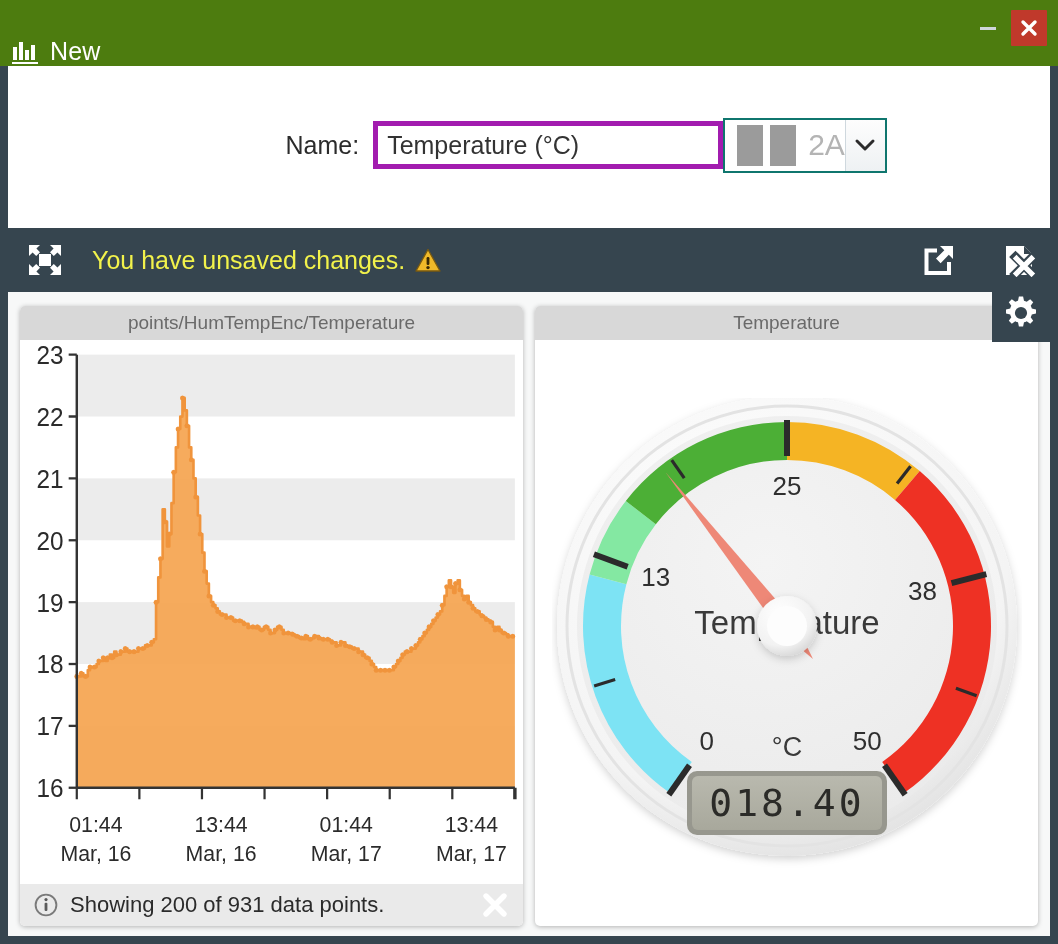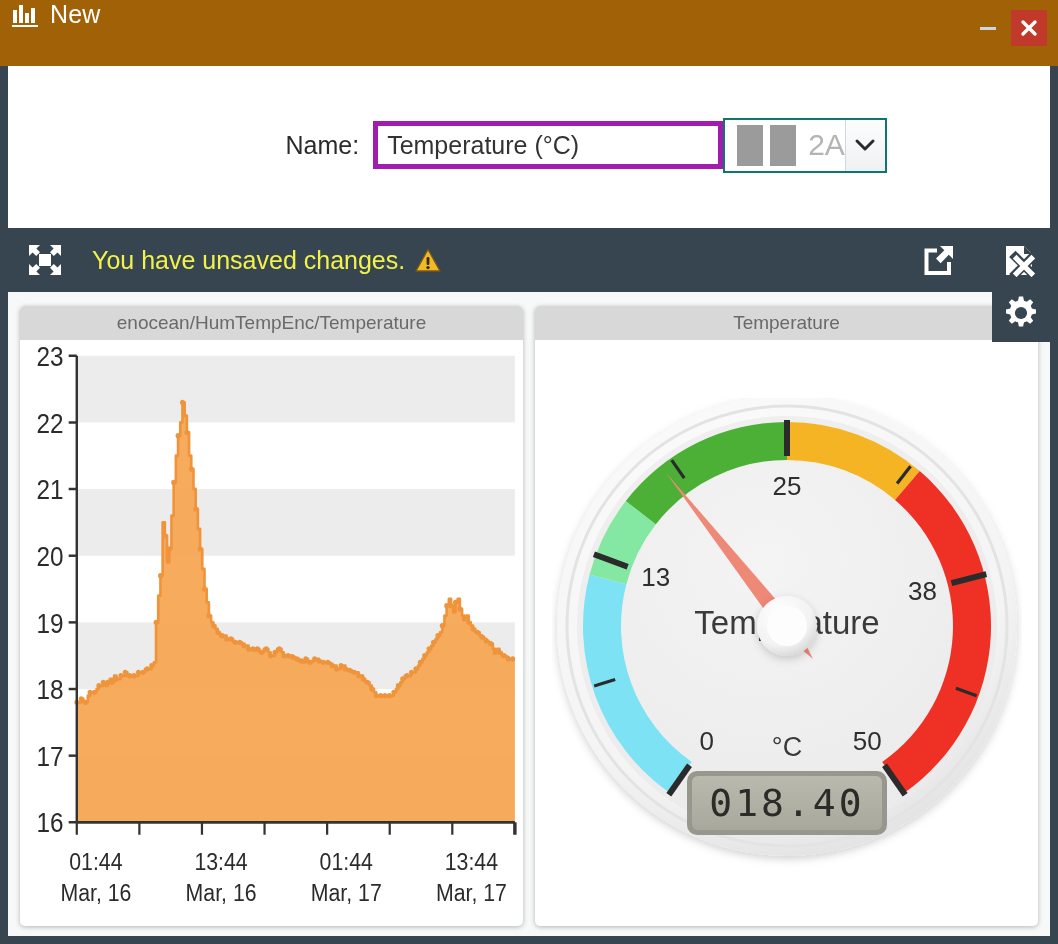--- a/index.html
+++ b/index.html
@@ -11,22 +11,22 @@
   }
   .window {
     position: absolute; inset: 0;
     background: #36454f;
     display: flex; flex-direction: column;
   }
 
   
   .titlebar {
     height: 66px; flex: 0 0 66px;
-    background: #a16207;
-    display: flex; align-items: flex-start;
+    background: #4d7c0f;
+    display: flex; align-items: flex-end;
     padding: 0 0 0 12px;
     position: relative;
   }
   .title-left { display: flex; align-items: center; gap: 10px; }
   .app-icon { width: 28px; height: 26px; display:block; }
   .title-text {
     color: #ffffff; font-size: 25px; letter-spacing: .2px;
   }
   .win-ctrls {
     position: absolute; right: 0; top: 0; height: 56px;
@@ -242,21 +242,21 @@
   <div class="content">
 
     <div class="gear-btn">
       <svg width="34" height="34" viewBox="0 0 34 34">
         <path fill="#fff" d="M17 0.5 l2.1 0 0.9 4.2 a12.5 12.5 0 0 1 2.7 1.1 l3.5-2.5 1.5 1.5 1.5 1.5 -2.5 3.5 a12.5 12.5 0 0 1 1.1 2.7 l4.2 0.9 0 2.1 0 2.1 -4.2 0.9 a12.5 12.5 0 0 1 -1.1 2.7 l2.5 3.5 -1.5 1.5 -1.5 1.5 -3.5-2.5 a12.5 12.5 0 0 1 -2.7 1.1 l-0.9 4.2 -2.1 0 -2.1 0 -0.9-4.2 a12.5 12.5 0 0 1 -2.7 -1.1 l-3.5 2.5 -1.5-1.5 -1.5-1.5 2.5-3.5 a12.5 12.5 0 0 1 -1.1 -2.7 l-4.2-0.9 0-2.1 0-2.1 4.2-0.9 a12.5 12.5 0 0 1 1.1 -2.7 l-2.5-3.5 1.5-1.5 1.5-1.5 3.5 2.5 a12.5 12.5 0 0 1 2.7 -1.1 l0.9-4.2 z"></path>
         <circle cx="17" cy="17" r="6.1" fill="#36454f"></circle>
       </svg>
     </div>
 
     <div class="panel">
-      <div class="panel-head">enocean/HumTempEnc/Temperature</div>
+      <div class="panel-head">points/HumTempEnc/Temperature</div>
       <div class="panel-body">
         <svg class="chart-svg" id="chart" viewBox="0 0 496 520" preserveAspectRatio="none">
             <rect x="56" y="368.8571428571429" width="432" height="59.14285714285711" fill="#ececec"></rect>
             <rect x="56" y="250.57142857142858" width="432" height="59.14285714285714" fill="#ececec"></rect>
             <rect x="56" y="132.28571428571428" width="432" height="59.14285714285717" fill="#ececec"></rect>
             <rect x="56" y="14" width="432" height="59.14285714285717" fill="#ececec"></rect>
             <path d="M56,321.5428571428571 L58.17085427135678,321.5428571428571 L58.17085427135678,321.5428571428571 L60.34170854271357,321.5428571428571 L60.34170854271357,318.5857142857142 L62.51256281407035,318.5857142857142 L62.51256281407035,321.5428571428571 L64.68341708542714,321.5428571428571 L64.68341708542714,321.5428571428571 L66.85427135678393,321.5428571428571 L66.85427135678393,315.6285714285715 L69.0251256281407,315.6285714285715 L69.0251256281407,312.6714285714286 L71.19597989949749,312.6714285714286 L71.19597989949749,312.6714285714286 L73.36683417085428,312.6714285714286 L73.36683417085428,312.6714285714286 L75.53768844221105,312.6714285714286 L75.53768844221105,309.7142857142857 L77.70854271356784,309.7142857142857 L77.70854271356784,306.7571428571428 L79.87939698492463,306.7571428571428 L79.87939698492463,306.7571428571428 L82.0502512562814,306.7571428571428 L82.0502512562814,303.7999999999999 L84.2211055276382,303.7999999999999 L84.2211055276382,306.7571428571428 L86.39195979899498,306.7571428571428 L86.39195979899498,303.7999999999999 L88.56281407035175,303.7999999999999 L88.56281407035175,300.8428571428572 L90.73366834170855,300.8428571428572 L90.73366834170855,303.7999999999999 L92.90452261306532,303.7999999999999 L92.90452261306532,297.88571428571436 L95.07537688442211,297.88571428571436 L95.07537688442211,300.8428571428572 L97.2462311557789,300.8428571428572 L97.2462311557789,300.8428571428572 L99.41708542713567,300.8428571428572 L99.41708542713567,297.88571428571436 L101.58793969849246,297.88571428571436 L101.58793969849246,297.88571428571436 L103.75879396984925,297.88571428571436 L103.75879396984925,294.92857142857144 L105.92964824120602,294.92857142857144 L105.92964824120602,297.88571428571436 L108.10050251256281,297.88571428571436 L108.10050251256281,297.88571428571436 L110.2713567839196,297.88571428571436 L110.2713567839196,297.88571428571436 L112.44221105527639,297.88571428571436 L112.44221105527639,297.88571428571436 L114.61306532663318,297.88571428571436 L114.61306532663318,297.88571428571436 L116.78391959798995,297.88571428571436 L116.78391959798995,294.92857142857144 L118.95477386934672,294.92857142857144 L118.95477386934672,294.92857142857144 L121.12562814070351,294.92857142857144 L121.12562814070351,294.92857142857144 L123.2964824120603,294.92857142857144 L123.2964824120603,291.97142857142853 L125.46733668341709,291.97142857142853 L125.46733668341709,291.97142857142853 L127.63819095477386,291.97142857142853 L127.63819095477386,291.97142857142853 L129.80904522613065,291.97142857142853 L129.80904522613065,289.0142857142856 L131.97989949748745,289.0142857142856 L131.97989949748745,286.05714285714294 L134.15075376884423,286.05714285714294 L134.15075376884423,250.57142857142858 L136.321608040201,250.57142857142858 L136.321608040201,226.9142857142858 L138.4924623115578,226.9142857142858 L138.4924623115578,209.1714285714286 L140.66331658291455,209.1714285714286 L140.66331658291455,161.85714285714283 L142.83417085427135,161.85714285714283 L142.83417085427135,173.68571428571423 L145.00502512562815,173.68571428571423 L145.00502512562815,197.3428571428572 L147.17587939698493,197.3428571428572 L147.17587939698493,185.51428571428562 L149.3467336683417,185.51428571428562 L149.3467336683417,155.94285714285706 L151.5175879396985,155.94285714285706 L151.5175879396985,126.37142857142851 L153.68844221105527,126.37142857142851 L153.68844221105527,102.71428571428572 L155.85929648241205,102.71428571428572 L155.85929648241205,84.97142857142853 L158.03015075376885,84.97142857142853 L158.03015075376885,73.14285714285717 L160.20100502512562,73.14285714285717 L160.20100502512562,55.39999999999992 L162.3718592964824,55.39999999999992 L162.3718592964824,67.22857142857134 L164.5427135678392,67.22857142857134 L164.5427135678392,82.01428571428562 L166.71356783919597,82.01428571428562 L166.71356783919597,102.71428571428572 L168.88442211055278,102.71428571428572 L168.88442211055278,114.54285714285709 L171.05527638190955,114.54285714285709 L171.05527638190955,132.28571428571428 L173.22613065326635,132.28571428571428 L173.22613065326635,150.02857142857147 L175.3969849246231,150.02857142857147 L175.3969849246231,167.77142857142866 L177.5678391959799,167.77142857142866 L177.5678391959799,185.51428571428562 L179.7386934673367,185.51428571428562 L179.7386934673367,203.25714285714284 L181.90954773869345,203.25714285714284 L181.90954773869345,221 L184.08040201005025,221 L184.08040201005025,232.8285714285714 L186.25125628140702,232.8285714285714 L186.25125628140702,244.6571428571428 L188.42211055276383,244.6571428571428 L188.42211055276383,250.57142857142858 L190.5929648241206,250.57142857142858 L190.5929648241206,253.52857142857147 L192.76381909547737,253.52857142857147 L192.76381909547737,256.4857142857144 L194.93467336683418,256.4857142857144 L194.93467336683418,259.44285714285706 L197.10552763819098,259.44285714285706 L197.10552763819098,262.4 L199.27638190954772,262.4 L199.27638190954772,262.4 L201.44723618090453,262.4 L201.44723618090453,262.4 L203.6180904522613,262.4 L203.6180904522613,265.3571428571429 L205.7889447236181,265.3571428571429 L205.7889447236181,265.3571428571429 L207.95979899497488,265.3571428571429 L207.95979899497488,265.3571428571429 L210.13065326633165,265.3571428571429 L210.13065326633165,268.31428571428575 L212.30150753768845,268.31428571428575 L212.30150753768845,268.31428571428575 L214.47236180904522,268.31428571428575 L214.47236180904522,268.31428571428575 L216.643216080402,268.31428571428575 L216.643216080402,268.31428571428575 L218.8140703517588,268.31428571428575 L218.8140703517588,269.4971428571429 L220.98492462311557,269.4971428571429 L220.98492462311557,271.27142857142866 L223.15577889447238,271.27142857142866 L223.15577889447238,271.27142857142866 L225.32663316582912,271.27142857142866 L225.32663316582912,274.22857142857134 L227.49748743718592,274.22857142857134 L227.49748743718592,274.22857142857134 L229.66834170854273,274.22857142857134 L229.66834170854273,274.22857142857134 L231.8391959798995,274.22857142857134 L231.8391959798995,275.4114285714287 L234.01005025125627,275.4114285714287 L234.01005025125627,274.22857142857134 L236.18090452261305,274.22857142857134 L236.18090452261305,277.18571428571425 L238.35175879396985,277.18571428571425 L238.35175879396985,277.18571428571425 L240.52261306532665,277.18571428571425 L240.52261306532665,274.22857142857134 L242.6934673366834,274.22857142857134 L242.6934673366834,274.22857142857134 L244.8643216080402,274.22857142857134 L244.8643216080402,277.18571428571425 L247.035175879397,277.18571428571425 L247.035175879397,280.1428571428571 L249.20603015075378,280.1428571428571 L249.20603015075378,280.1428571428571 L251.37688442211055,280.1428571428571 L251.37688442211055,277.18571428571425 L253.54773869346732,277.18571428571425 L253.54773869346732,274.22857142857134 L255.71859296482413,274.22857142857134 L255.71859296482413,274.22857142857134 L257.8894472361809,274.22857142857134 L257.8894472361809,277.18571428571425 L260.0603015075377,277.18571428571425 L260.0603015075377,280.1428571428571 L262.2311557788945,280.1428571428571 L262.2311557788945,280.1428571428571 L264.40201005025125,280.1428571428571 L264.40201005025125,280.1428571428571 L266.57286432160805,280.1428571428571 L266.57286432160805,280.1428571428571 L268.7437185929648,280.1428571428571 L268.7437185929648,281.32571428571424 L270.9145728643216,281.32571428571424 L270.9145728643216,283.1 L273.0854271356784,283.1 L273.0854271356784,283.1 L275.2562814070352,283.1 L275.2562814070352,284.87428571428563 L277.42713567839195,284.87428571428563 L277.42713567839195,284.87428571428563 L279.59798994974875,284.87428571428563 L279.59798994974875,286.05714285714294 L281.76884422110555,286.05714285714294 L281.76884422110555,283.1 L283.9396984924623,283.1 L283.9396984924623,286.05714285714294 L286.1105527638191,286.05714285714294 L286.1105527638191,286.05714285714294 L288.2814070351759,286.05714285714294 L288.2814070351759,284.87428571428563 L290.4522613065327,284.87428571428563 L290.4522613065327,283.1 L292.62311557788945,283.1 L292.62311557788945,283.1 L294.7939698492462,283.1 L294.7939698492462,284.87428571428563 L296.964824120603,284.87428571428563 L296.964824120603,286.05714285714294 L299.1356783919598,286.05714285714294 L299.1356783919598,286.05714285714294 L301.3065326633166,286.05714285714294 L301.3065326633166,286.05714285714294 L303.4773869346734,286.05714285714294 L303.4773869346734,286.05714285714294 L305.6482412060301,286.05714285714294 L305.6482412060301,287.24000000000007 L307.8190954773869,287.24000000000007 L307.8190954773869,289.0142857142856 L309.9899497487437,289.0142857142856 L309.9899497487437,289.0142857142856 L312.1608040201005,289.0142857142856 L312.1608040201005,291.97142857142853 L314.3316582914573,291.97142857142853 L314.3316582914573,291.97142857142853 L316.50251256281405,291.97142857142853 L316.50251256281405,289.0142857142856 L318.67336683417085,289.0142857142856 L318.67336683417085,289.0142857142856 L320.84422110552765,289.0142857142856 L320.84422110552765,291.97142857142853 L323.01507537688445,291.97142857142853 L323.01507537688445,293.1542857142856 L325.1859296482412,293.1542857142856 L325.1859296482412,293.1542857142856 L327.356783919598,293.1542857142856 L327.356783919598,294.92857142857144 L329.52763819095475,294.92857142857144 L329.52763819095475,294.92857142857144 L331.69849246231155,294.92857142857144 L331.69849246231155,294.92857142857144 L333.86934673366835,294.92857142857144 L333.86934673366835,297.88571428571436 L336.04020100502515,297.88571428571436 L336.04020100502515,297.88571428571436 L338.21105527638196,297.88571428571436 L338.21105527638196,300.8428571428572 L340.3819095477387,300.8428571428572 L340.3819095477387,303.7999999999999 L342.55276381909545,303.7999999999999 L342.55276381909545,303.7999999999999 L344.72361809045225,303.7999999999999 L344.72361809045225,306.7571428571428 L346.89447236180905,306.7571428571428 L346.89447236180905,309.7142857142857 L349.06532663316585,309.7142857142857 L349.06532663316585,312.6714285714286 L351.2361809045226,312.6714285714286 L351.2361809045226,315.6285714285715 L353.4070351758794,315.6285714285715 L353.4070351758794,315.6285714285715 L355.5778894472362,315.6285714285715 L355.5778894472362,315.6285714285715 L357.748743718593,315.6285714285715 L357.748743718593,315.6285714285715 L359.91959798994975,315.6285714285715 L359.91959798994975,315.6285714285715 L362.0904522613065,315.6285714285715 L362.0904522613065,315.6285714285715 L364.2613065326633,315.6285714285715 L364.2613065326633,315.6285714285715 L366.4321608040201,315.6285714285715 L366.4321608040201,315.6285714285715 L368.6030150753769,315.6285714285715 L368.6030150753769,312.6714285714286 L370.7738693467337,312.6714285714286 L370.7738693467337,309.7142857142857 L372.94472361809045,309.7142857142857 L372.94472361809045,306.7571428571428 L375.11557788944725,306.7571428571428 L375.11557788944725,303.7999999999999 L377.286432160804,303.7999999999999 L377.286432160804,300.8428571428572 L379.4572864321608,300.8428571428572 L379.4572864321608,297.88571428571436 L381.6281407035176,297.88571428571436 L381.6281407035176,297.88571428571436 L383.79899497487435,297.88571428571436 L383.79899497487435,297.88571428571436 L385.96984924623115,297.88571428571436 L385.96984924623115,294.92857142857144 L388.14070351758795,294.92857142857144 L388.14070351758795,294.92857142857144 L390.31155778894475,294.92857142857144 L390.31155778894475,291.97142857142853 L392.4824120603015,291.97142857142853 L392.4824120603015,289.0142857142856 L394.65326633165824,289.0142857142856 L394.65326633165824,286.05714285714294 L396.82412060301505,286.05714285714294 L396.82412060301505,283.1 L398.99497487437185,283.1 L398.99497487437185,280.1428571428571 L401.16582914572865,280.1428571428571 L401.16582914572865,277.18571428571425 L403.33668341708545,277.18571428571425 L403.33668341708545,274.22857142857134 L405.5075376884422,274.22857142857134 L405.5075376884422,271.27142857142866 L407.678391959799,271.27142857142866 L407.678391959799,268.31428571428575 L409.8492462311558,268.31428571428575 L409.8492462311558,265.3571428571429 L412.02010050251255,265.3571428571429 L412.02010050251255,262.4 L414.19095477386935,262.4 L414.19095477386935,259.44285714285706 L416.3618090452261,259.44285714285706 L416.3618090452261,253.52857142857147 L418.5326633165829,253.52857142857147 L418.5326633165829,244.6571428571428 L420.7035175879397,244.6571428571428 L420.7035175879397,235.78571428571428 L422.8743718592965,235.78571428571428 L422.8743718592965,229.87142857142848 L425.0452261306533,229.87142857142848 L425.0452261306533,235.78571428571428 L427.21608040201005,235.78571428571428 L427.21608040201005,241.70000000000007 L429.3869346733668,241.70000000000007 L429.3869346733668,232.8285714285714 L431.5577889447236,232.8285714285714 L431.5577889447236,229.87142857142848 L433.7286432160804,229.87142857142848 L433.7286432160804,238.7428571428572 L435.8994974874372,238.7428571428572 L435.8994974874372,244.6571428571428 L438.070351758794,244.6571428571428 L438.070351758794,247.61428571428567 L440.24120603015075,247.61428571428567 L440.24120603015075,244.6571428571428 L442.41206030150755,244.6571428571428 L442.41206030150755,250.57142857142858 L444.5829145728643,250.57142857142858 L444.5829145728643,253.52857142857147 L446.7537688442211,253.52857142857147 L446.7537688442211,256.4857142857144 L448.9246231155779,256.4857142857144 L448.9246231155779,259.44285714285706 L451.09547738693465,259.44285714285706 L451.09547738693465,259.44285714285706 L453.26633165829145,259.44285714285706 L453.26633165829145,262.4 L455.43718592964825,262.4 L455.43718592964825,263.58285714285705 L457.60804020100505,263.58285714285705 L457.60804020100505,265.3571428571429 L459.77889447236186,265.3571428571429 L459.77889447236186,267.1314285714286 L461.9497487437186,267.1314285714286 L461.9497487437186,268.31428571428575 L464.12060301507535,268.31428571428575 L464.12060301507535,269.4971428571429 L466.29145728643215,269.4971428571429 L466.29145728643215,274.22857142857134 L468.46231155778895,274.22857142857134 L468.46231155778895,277.18571428571425 L470.63316582914575,277.18571428571425 L470.63316582914575,274.22857142857134 L472.8040201005025,274.22857142857134 L472.8040201005025,277.18571428571425 L474.9748743718593,277.18571428571425 L474.9748743718593,280.1428571428571 L477.1457286432161,280.1428571428571 L477.1457286432161,280.1428571428571 L479.31658291457285,280.1428571428571 L479.31658291457285,281.32571428571424 L481.48743718592965,281.32571428571424 L481.48743718592965,283.1 L483.6582914572864,283.1 L483.6582914572864,283.1 L485.8291457286432,283.1 L485.8291457286432,283.1 L488,283.1 L488,283.1 L488,428 L56,428 Z" fill="#f5a754" fill-opacity="0.95"></path>
             <path d="M56,321.5428571428571 L58.17085427135678,321.5428571428571 L58.17085427135678,321.5428571428571 L60.34170854271357,321.5428571428571 L60.34170854271357,318.5857142857142 L62.51256281407035,318.5857142857142 L62.51256281407035,321.5428571428571 L64.68341708542714,321.5428571428571 L64.68341708542714,321.5428571428571 L66.85427135678393,321.5428571428571 L66.85427135678393,315.6285714285715 L69.0251256281407,315.6285714285715 L69.0251256281407,312.6714285714286 L71.19597989949749,312.6714285714286 L71.19597989949749,312.6714285714286 L73.36683417085428,312.6714285714286 L73.36683417085428,312.6714285714286 L75.53768844221105,312.6714285714286 L75.53768844221105,309.7142857142857 L77.70854271356784,309.7142857142857 L77.70854271356784,306.7571428571428 L79.87939698492463,306.7571428571428 L79.87939698492463,306.7571428571428 L82.0502512562814,306.7571428571428 L82.0502512562814,303.7999999999999 L84.2211055276382,303.7999999999999 L84.2211055276382,306.7571428571428 L86.39195979899498,306.7571428571428 L86.39195979899498,303.7999999999999 L88.56281407035175,303.7999999999999 L88.56281407035175,300.8428571428572 L90.73366834170855,300.8428571428572 L90.73366834170855,303.7999999999999 L92.90452261306532,303.7999999999999 L92.90452261306532,297.88571428571436 L95.07537688442211,297.88571428571436 L95.07537688442211,300.8428571428572 L97.2462311557789,300.8428571428572 L97.2462311557789,300.8428571428572 L99.41708542713567,300.8428571428572 L99.41708542713567,297.88571428571436 L101.58793969849246,297.88571428571436 L101.58793969849246,297.88571428571436 L103.75879396984925,297.88571428571436 L103.75879396984925,294.92857142857144 L105.92964824120602,294.92857142857144 L105.92964824120602,297.88571428571436 L108.10050251256281,297.88571428571436 L108.10050251256281,297.88571428571436 L110.2713567839196,297.88571428571436 L110.2713567839196,297.88571428571436 L112.44221105527639,297.88571428571436 L112.44221105527639,297.88571428571436 L114.61306532663318,297.88571428571436 L114.61306532663318,297.88571428571436 L116.78391959798995,297.88571428571436 L116.78391959798995,294.92857142857144 L118.95477386934672,294.92857142857144 L118.95477386934672,294.92857142857144 L121.12562814070351,294.92857142857144 L121.12562814070351,294.92857142857144 L123.2964824120603,294.92857142857144 L123.2964824120603,291.97142857142853 L125.46733668341709,291.97142857142853 L125.46733668341709,291.97142857142853 L127.63819095477386,291.97142857142853 L127.63819095477386,291.97142857142853 L129.80904522613065,291.97142857142853 L129.80904522613065,289.0142857142856 L131.97989949748745,289.0142857142856 L131.97989949748745,286.05714285714294 L134.15075376884423,286.05714285714294 L134.15075376884423,250.57142857142858 L136.321608040201,250.57142857142858 L136.321608040201,226.9142857142858 L138.4924623115578,226.9142857142858 L138.4924623115578,209.1714285714286 L140.66331658291455,209.1714285714286 L140.66331658291455,161.85714285714283 L142.83417085427135,161.85714285714283 L142.83417085427135,173.68571428571423 L145.00502512562815,173.68571428571423 L145.00502512562815,197.3428571428572 L147.17587939698493,197.3428571428572 L147.17587939698493,185.51428571428562 L149.3467336683417,185.51428571428562 L149.3467336683417,155.94285714285706 L151.5175879396985,155.94285714285706 L151.5175879396985,126.37142857142851 L153.68844221105527,126.37142857142851 L153.68844221105527,102.71428571428572 L155.85929648241205,102.71428571428572 L155.85929648241205,84.97142857142853 L158.03015075376885,84.97142857142853 L158.03015075376885,73.14285714285717 L160.20100502512562,73.14285714285717 L160.20100502512562,55.39999999999992 L162.3718592964824,55.39999999999992 L162.3718592964824,67.22857142857134 L164.5427135678392,67.22857142857134 L164.5427135678392,82.01428571428562 L166.71356783919597,82.01428571428562 L166.71356783919597,102.71428571428572 L168.88442211055278,102.71428571428572 L168.88442211055278,114.54285714285709 L171.05527638190955,114.54285714285709 L171.05527638190955,132.28571428571428 L173.22613065326635,132.28571428571428 L173.22613065326635,150.02857142857147 L175.3969849246231,150.02857142857147 L175.3969849246231,167.77142857142866 L177.5678391959799,167.77142857142866 L177.5678391959799,185.51428571428562 L179.7386934673367,185.51428571428562 L179.7386934673367,203.25714285714284 L181.90954773869345,203.25714285714284 L181.90954773869345,221 L184.08040201005025,221 L184.08040201005025,232.8285714285714 L186.25125628140702,232.8285714285714 L186.25125628140702,244.6571428571428 L188.42211055276383,244.6571428571428 L188.42211055276383,250.57142857142858 L190.5929648241206,250.57142857142858 L190.5929648241206,253.52857142857147 L192.76381909547737,253.52857142857147 L192.76381909547737,256.4857142857144 L194.93467336683418,256.4857142857144 L194.93467336683418,259.44285714285706 L197.10552763819098,259.44285714285706 L197.10552763819098,262.4 L199.27638190954772,262.4 L199.27638190954772,262.4 L201.44723618090453,262.4 L201.44723618090453,262.4 L203.6180904522613,262.4 L203.6180904522613,265.3571428571429 L205.7889447236181,265.3571428571429 L205.7889447236181,265.3571428571429 L207.95979899497488,265.3571428571429 L207.95979899497488,265.3571428571429 L210.13065326633165,265.3571428571429 L210.13065326633165,268.31428571428575 L212.30150753768845,268.31428571428575 L212.30150753768845,268.31428571428575 L214.47236180904522,268.31428571428575 L214.47236180904522,268.31428571428575 L216.643216080402,268.31428571428575 L216.643216080402,268.31428571428575 L218.8140703517588,268.31428571428575 L218.8140703517588,269.4971428571429 L220.98492462311557,269.4971428571429 L220.98492462311557,271.27142857142866 L223.15577889447238,271.27142857142866 L223.15577889447238,271.27142857142866 L225.32663316582912,271.27142857142866 L225.32663316582912,274.22857142857134 L227.49748743718592,274.22857142857134 L227.49748743718592,274.22857142857134 L229.66834170854273,274.22857142857134 L229.66834170854273,274.22857142857134 L231.8391959798995,274.22857142857134 L231.8391959798995,275.4114285714287 L234.01005025125627,275.4114285714287 L234.01005025125627,274.22857142857134 L236.18090452261305,274.22857142857134 L236.18090452261305,277.18571428571425 L238.35175879396985,277.18571428571425 L238.35175879396985,277.18571428571425 L240.52261306532665,277.18571428571425 L240.52261306532665,274.22857142857134 L242.6934673366834,274.22857142857134 L242.6934673366834,274.22857142857134 L244.8643216080402,274.22857142857134 L244.8643216080402,277.18571428571425 L247.035175879397,277.18571428571425 L247.035175879397,280.1428571428571 L249.20603015075378,280.1428571428571 L249.20603015075378,280.1428571428571 L251.37688442211055,280.1428571428571 L251.37688442211055,277.18571428571425 L253.54773869346732,277.18571428571425 L253.54773869346732,274.22857142857134 L255.71859296482413,274.22857142857134 L255.71859296482413,274.22857142857134 L257.8894472361809,274.22857142857134 L257.8894472361809,277.18571428571425 L260.0603015075377,277.18571428571425 L260.0603015075377,280.1428571428571 L262.2311557788945,280.1428571428571 L262.2311557788945,280.1428571428571 L264.40201005025125,280.1428571428571 L264.40201005025125,280.1428571428571 L266.57286432160805,280.1428571428571 L266.57286432160805,280.1428571428571 L268.7437185929648,280.1428571428571 L268.7437185929648,281.32571428571424 L270.9145728643216,281.32571428571424 L270.9145728643216,283.1 L273.0854271356784,283.1 L273.0854271356784,283.1 L275.2562814070352,283.1 L275.2562814070352,284.87428571428563 L277.42713567839195,284.87428571428563 L277.42713567839195,284.87428571428563 L279.59798994974875,284.87428571428563 L279.59798994974875,286.05714285714294 L281.76884422110555,286.05714285714294 L281.76884422110555,283.1 L283.9396984924623,283.1 L283.9396984924623,286.05714285714294 L286.1105527638191,286.05714285714294 L286.1105527638191,286.05714285714294 L288.2814070351759,286.05714285714294 L288.2814070351759,284.87428571428563 L290.4522613065327,284.87428571428563 L290.4522613065327,283.1 L292.62311557788945,283.1 L292.62311557788945,283.1 L294.7939698492462,283.1 L294.7939698492462,284.87428571428563 L296.964824120603,284.87428571428563 L296.964824120603,286.05714285714294 L299.1356783919598,286.05714285714294 L299.1356783919598,286.05714285714294 L301.3065326633166,286.05714285714294 L301.3065326633166,286.05714285714294 L303.4773869346734,286.05714285714294 L303.4773869346734,286.05714285714294 L305.6482412060301,286.05714285714294 L305.6482412060301,287.24000000000007 L307.8190954773869,287.24000000000007 L307.8190954773869,289.0142857142856 L309.9899497487437,289.0142857142856 L309.9899497487437,289.0142857142856 L312.1608040201005,289.0142857142856 L312.1608040201005,291.97142857142853 L314.3316582914573,291.97142857142853 L314.3316582914573,291.97142857142853 L316.50251256281405,291.97142857142853 L316.50251256281405,289.0142857142856 L318.67336683417085,289.0142857142856 L318.67336683417085,289.0142857142856 L320.84422110552765,289.0142857142856 L320.84422110552765,291.97142857142853 L323.01507537688445,291.97142857142853 L323.01507537688445,293.1542857142856 L325.1859296482412,293.1542857142856 L325.1859296482412,293.1542857142856 L327.356783919598,293.1542857142856 L327.356783919598,294.92857142857144 L329.52763819095475,294.92857142857144 L329.52763819095475,294.92857142857144 L331.69849246231155,294.92857142857144 L331.69849246231155,294.92857142857144 L333.86934673366835,294.92857142857144 L333.86934673366835,297.88571428571436 L336.04020100502515,297.88571428571436 L336.04020100502515,297.88571428571436 L338.21105527638196,297.88571428571436 L338.21105527638196,300.8428571428572 L340.3819095477387,300.8428571428572 L340.3819095477387,303.7999999999999 L342.55276381909545,303.7999999999999 L342.55276381909545,303.7999999999999 L344.72361809045225,303.7999999999999 L344.72361809045225,306.7571428571428 L346.89447236180905,306.7571428571428 L346.89447236180905,309.7142857142857 L349.06532663316585,309.7142857142857 L349.06532663316585,312.6714285714286 L351.2361809045226,312.6714285714286 L351.2361809045226,315.6285714285715 L353.4070351758794,315.6285714285715 L353.4070351758794,315.6285714285715 L355.5778894472362,315.6285714285715 L355.5778894472362,315.6285714285715 L357.748743718593,315.6285714285715 L357.748743718593,315.6285714285715 L359.91959798994975,315.6285714285715 L359.91959798994975,315.6285714285715 L362.0904522613065,315.6285714285715 L362.0904522613065,315.6285714285715 L364.2613065326633,315.6285714285715 L364.2613065326633,315.6285714285715 L366.4321608040201,315.6285714285715 L366.4321608040201,315.6285714285715 L368.6030150753769,315.6285714285715 L368.6030150753769,312.6714285714286 L370.7738693467337,312.6714285714286 L370.7738693467337,309.7142857142857 L372.94472361809045,309.7142857142857 L372.94472361809045,306.7571428571428 L375.11557788944725,306.7571428571428 L375.11557788944725,303.7999999999999 L377.286432160804,303.7999999999999 L377.286432160804,300.8428571428572 L379.4572864321608,300.8428571428572 L379.4572864321608,297.88571428571436 L381.6281407035176,297.88571428571436 L381.6281407035176,297.88571428571436 L383.79899497487435,297.88571428571436 L383.79899497487435,297.88571428571436 L385.96984924623115,297.88571428571436 L385.96984924623115,294.92857142857144 L388.14070351758795,294.92857142857144 L388.14070351758795,294.92857142857144 L390.31155778894475,294.92857142857144 L390.31155778894475,291.97142857142853 L392.4824120603015,291.97142857142853 L392.4824120603015,289.0142857142856 L394.65326633165824,289.0142857142856 L394.65326633165824,286.05714285714294 L396.82412060301505,286.05714285714294 L396.82412060301505,283.1 L398.99497487437185,283.1 L398.99497487437185,280.1428571428571 L401.16582914572865,280.1428571428571 L401.16582914572865,277.18571428571425 L403.33668341708545,277.18571428571425 L403.33668341708545,274.22857142857134 L405.5075376884422,274.22857142857134 L405.5075376884422,271.27142857142866 L407.678391959799,271.27142857142866 L407.678391959799,268.31428571428575 L409.8492462311558,268.31428571428575 L409.8492462311558,265.3571428571429 L412.02010050251255,265.3571428571429 L412.02010050251255,262.4 L414.19095477386935,262.4 L414.19095477386935,259.44285714285706 L416.3618090452261,259.44285714285706 L416.3618090452261,253.52857142857147 L418.5326633165829,253.52857142857147 L418.5326633165829,244.6571428571428 L420.7035175879397,244.6571428571428 L420.7035175879397,235.78571428571428 L422.8743718592965,235.78571428571428 L422.8743718592965,229.87142857142848 L425.0452261306533,229.87142857142848 L425.0452261306533,235.78571428571428 L427.21608040201005,235.78571428571428 L427.21608040201005,241.70000000000007 L429.3869346733668,241.70000000000007 L429.3869346733668,232.8285714285714 L431.5577889447236,232.8285714285714 L431.5577889447236,229.87142857142848 L433.7286432160804,229.87142857142848 L433.7286432160804,238.7428571428572 L435.8994974874372,238.7428571428572 L435.8994974874372,244.6571428571428 L438.070351758794,244.6571428571428 L438.070351758794,247.61428571428567 L440.24120603015075,247.61428571428567 L440.24120603015075,244.6571428571428 L442.41206030150755,244.6571428571428 L442.41206030150755,250.57142857142858 L444.5829145728643,250.57142857142858 L444.5829145728643,253.52857142857147 L446.7537688442211,253.52857142857147 L446.7537688442211,256.4857142857144 L448.9246231155779,256.4857142857144 L448.9246231155779,259.44285714285706 L451.09547738693465,259.44285714285706 L451.09547738693465,259.44285714285706 L453.26633165829145,259.44285714285706 L453.26633165829145,262.4 L455.43718592964825,262.4 L455.43718592964825,263.58285714285705 L457.60804020100505,263.58285714285705 L457.60804020100505,265.3571428571429 L459.77889447236186,265.3571428571429 L459.77889447236186,267.1314285714286 L461.9497487437186,267.1314285714286 L461.9497487437186,268.31428571428575 L464.12060301507535,268.31428571428575 L464.12060301507535,269.4971428571429 L466.29145728643215,269.4971428571429 L466.29145728643215,274.22857142857134 L468.46231155778895,274.22857142857134 L468.46231155778895,277.18571428571425 L470.63316582914575,277.18571428571425 L470.63316582914575,274.22857142857134 L472.8040201005025,274.22857142857134 L472.8040201005025,277.18571428571425 L474.9748743718593,277.18571428571425 L474.9748743718593,280.1428571428571 L477.1457286432161,280.1428571428571 L477.1457286432161,280.1428571428571 L479.31658291457285,280.1428571428571 L479.31658291457285,281.32571428571424 L481.48743718592965,281.32571428571424 L481.48743718592965,283.1 L483.6582914572864,283.1 L483.6582914572864,283.1 L485.8291457286432,283.1 L485.8291457286432,283.1 L488,283.1 L488,283.1" fill="none" stroke="#f0943c" stroke-width="2.6" stroke-linejoin="round"></path>
             <circle cx="56" cy="321.5428571428571" r="2.4" fill="#f0943c"></circle>
             <circle cx="60.34170854271357" cy="318.5857142857142" r="2.4" fill="#f0943c"></circle>
@@ -387,20 +387,35 @@
             <text x="74.85714285714286" y="470" text-anchor="middle" font-family="&quot;Liberation Sans&quot;, sans-serif" font-size="21" fill="#2b2b2b">01:44</text>
             <text x="74.85714285714286" y="498" text-anchor="middle" font-family="&quot;Liberation Sans&quot;, sans-serif" font-size="21" fill="#2b2b2b">Mar, 16</text>
             <text x="198.28571428571428" y="470" text-anchor="middle" font-family="&quot;Liberation Sans&quot;, sans-serif" font-size="21" fill="#2b2b2b">13:44</text>
             <text x="198.28571428571428" y="498" text-anchor="middle" font-family="&quot;Liberation Sans&quot;, sans-serif" font-size="21" fill="#2b2b2b">Mar, 16</text>
             <text x="321.7142857142857" y="470" text-anchor="middle" font-family="&quot;Liberation Sans&quot;, sans-serif" font-size="21" fill="#2b2b2b">01:44</text>
             <text x="321.7142857142857" y="498" text-anchor="middle" font-family="&quot;Liberation Sans&quot;, sans-serif" font-size="21" fill="#2b2b2b">Mar, 17</text>
             <text x="445.14285714285717" y="470" text-anchor="middle" font-family="&quot;Liberation Sans&quot;, sans-serif" font-size="21" fill="#2b2b2b">13:44</text>
             <text x="445.14285714285717" y="498" text-anchor="middle" font-family="&quot;Liberation Sans&quot;, sans-serif" font-size="21" fill="#2b2b2b">Mar, 17</text>
           </svg>
       </div>
+      <div class="infobar">
+        <span class="info-ico">
+          <svg width="24" height="24" viewBox="0 0 24 24">
+            <circle cx="12" cy="12" r="10.4" fill="none" stroke="#7a7a7a" stroke-width="1.9"></circle>
+            <circle cx="12" cy="6.6" r="1.6" fill="#5a5a5a"></circle>
+            <rect x="10.6" y="9.8" width="2.8" height="8.2" rx="1" fill="#5a5a5a"></rect>
+          </svg>
+        </span>
+        <span>Showing 200 of 931 data points.</span>
+        <span class="info-close">
+          <svg width="28" height="28" viewBox="0 0 28 28">
+            <path d="M5 5 L23 23 M23 5 L5 23" stroke="#ffffff" stroke-width="5.4" stroke-linecap="round"></path>
+          </svg>
+        </span>
+      </div>
     </div>
 
     <div class="panel">
       <div class="panel-head">Temperature</div>
       <div class="panel-body">
         <div class="gauge-wrap">
           <svg class="gauge-svg" id="gauge" width="470" height="470" viewBox="0 0 470 470">
               <defs>
     <radialGradient id="bezel" cx="42%" cy="32%" r="78%">
       <stop offset="0%" stop-color="#ffffff"></stop>

